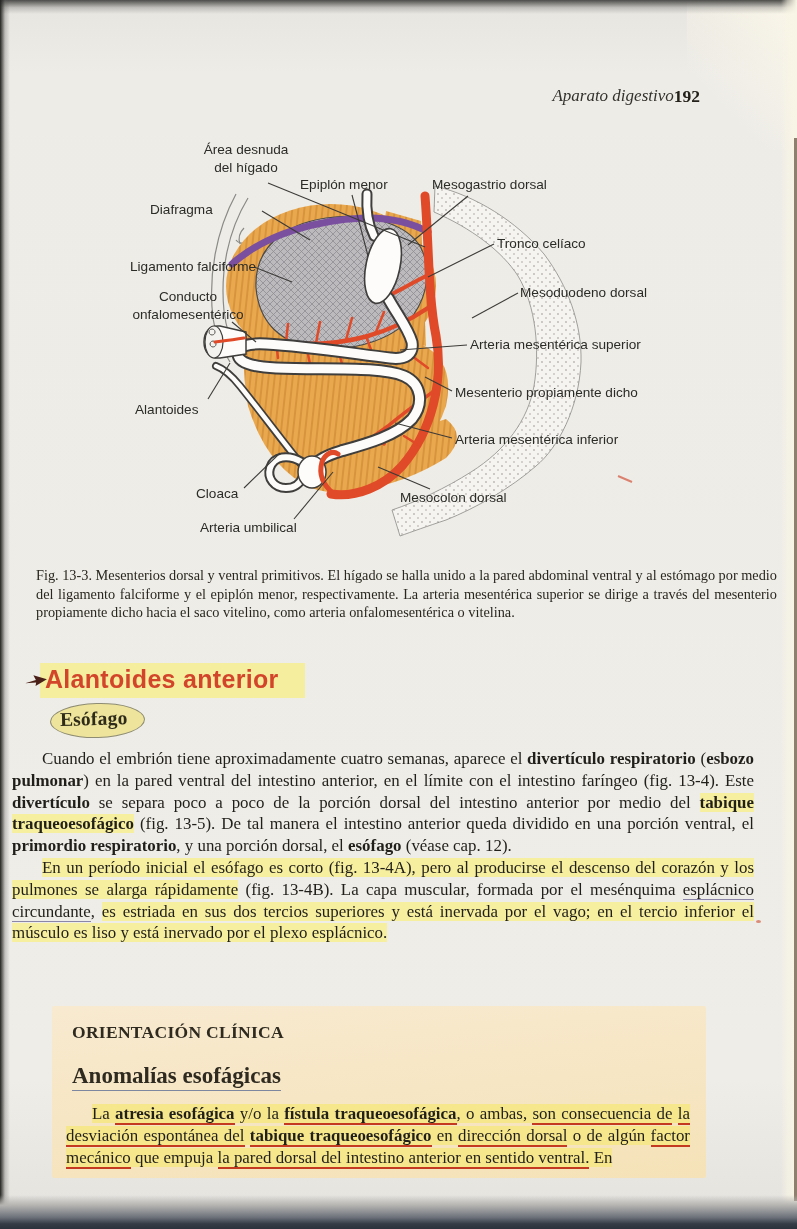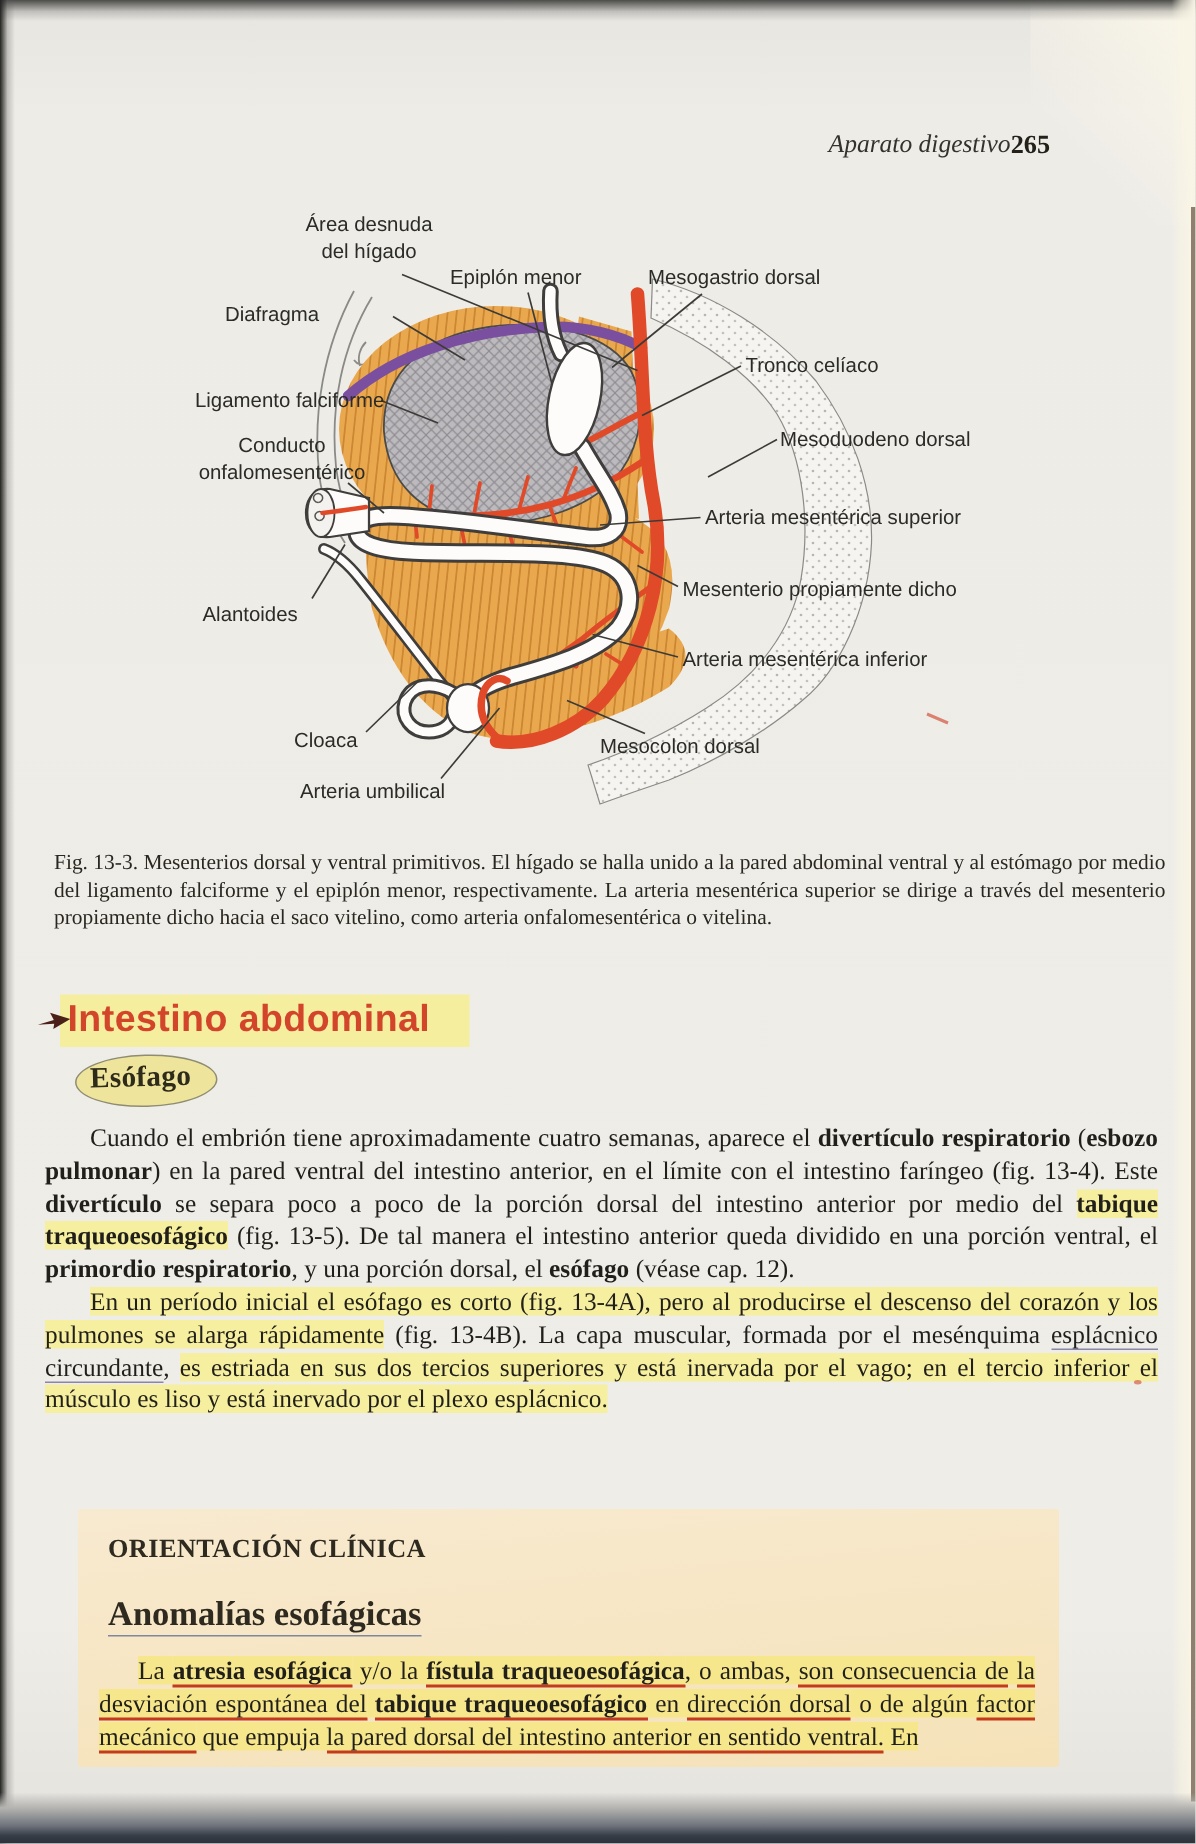--- a/index.html
+++ b/index.html
@@ -36,21 +36,21 @@
   .section-heading{position:absolute;left:40px;top:663px;display:flex;align-items:center;}
   .section-arrow{position:absolute;left:-16px;top:9px;}
   .section-title{font-family:"Liberation Sans",sans-serif;font-weight:bold;font-size:25px;
         color:#d3452a;background:#f5ee9e;padding:2px 26px 4px 5px;letter-spacing:.3px;}
   
   .subsection{position:absolute;left:50px;top:703px;}
   .oval{display:inline-block;border:1.6px solid #8e8d74;border-radius:50%;background:#eee49b;
         padding:4px 16px 7px 9px;transform:rotate(-1.5deg);}
   .subsection-title{font-weight:bold;font-size:19.5px;color:#2e2b1a;letter-spacing:.2px;}
   
-  .bodytext{position:absolute;left:30px;top:748px;width:742px;font-size:16.9px;line-height:21.8px;
+  .bodytext{position:absolute;left:12px;top:748px;width:742px;font-size:16.9px;line-height:21.8px;
         text-align:justify;color:#211f1a;}
   .bodytext p{margin:0;text-indent:30px;}
   .b{font-weight:bold;}
   .hl{background:#f6ef9f;}
   .ul-red{border-bottom:2px solid #c43a20;}
   .ul-pencil{border-bottom:1.5px solid #8b86a8;}
   
   .clinical-box{position:absolute;left:52px;top:1006px;width:654px;height:172px;
         background:linear-gradient(175deg,#f8ead0,#f5e2b8);border-radius:2px;}
   .box-title{margin:0;padding:16px 0 0 20px;font-weight:bold;font-size:17.5px;color:#2e2a20;letter-spacing:.3px;}
@@ -61,21 +61,21 @@
   .speck{position:absolute;width:5px;height:3px;background:#d0563a;border-radius:50%;opacity:.65;}
 </style>
 </head>
 <body>
 
 <div class="page">
   <div class="corner-cream"></div>
 
   <div class="running-head">
     <span class="running-title">Aparato digestivo</span>
-    <span class="running-page">265</span>
+    <span class="running-page">192</span>
   </div>
 
   <div class="figure-wrap">
     <svg width="578" height="414" viewBox="0 0 578 414">
       <defs>
         <pattern id="dots" width="8" height="8" patternUnits="userSpaceOnUse">
           <rect width="8" height="8" fill="#f6f4f0"></rect>
           <circle cx="2" cy="2" r="0.9" fill="#b9b6b0"></circle>
           <circle cx="6" cy="6" r="0.9" fill="#c4c1bb"></circle>
         </pattern>
@@ -194,21 +194,21 @@
       </g>
     </svg>
   </div>
 
   <p class="caption"><span class="b">Fig. 13-3.</span><span> Mesenterios dorsal y ventral primitivos. El hígado se halla unido a la pared abdominal ventral y al estómago por medio del ligamento falciforme y el epiplón menor, respectivamente. La arteria mesentérica superior se dirige a través del mesenterio propiamente dicho hacia el saco vitelino, como arteria onfalomesentérica o vitelina.</span></p>
 
   <div class="section-heading">
     <svg class="section-arrow" width="24" height="18" viewBox="0 0 24 18">
       <path d="M1,10 L12,8 L10,3 L23,8.5 L11,14 L12,10.5 Z" fill="#4a2018" transform="rotate(-6 12 9)"></path>
     </svg>
-    <span class="section-title">Intestino abdominal</span>
+    <span class="section-title">Alantoides anterior</span>
   </div>
 
   <div class="subsection">
     <span class="oval">
       <span class="subsection-title">Esófago</span>
     </span>
   </div>
 
   <div class="bodytext">
     <p><span>Cuando el embrión tiene aproximadamente cuatro semanas, aparece el </span><span class="b">divertículo respiratorio</span><span> (</span><span class="b">esbozo pulmonar</span><span>) en la pared ventral del intestino anterior, en el límite con el intestino faríngeo (fig. 13-4). Este </span><span class="b">divertículo</span><span> se separa poco a poco de la porción dorsal del intestino anterior por medio del </span><span class="b hl">tabique traqueoesofágico</span><span> (fig. 13-5). De tal manera el intestino anterior queda dividido en una porción ventral, el </span><span class="b">primordio respiratorio</span><span>, y una porción dorsal, el </span><span class="b">esófago</span><span> (véase cap. 12).</span></p>

